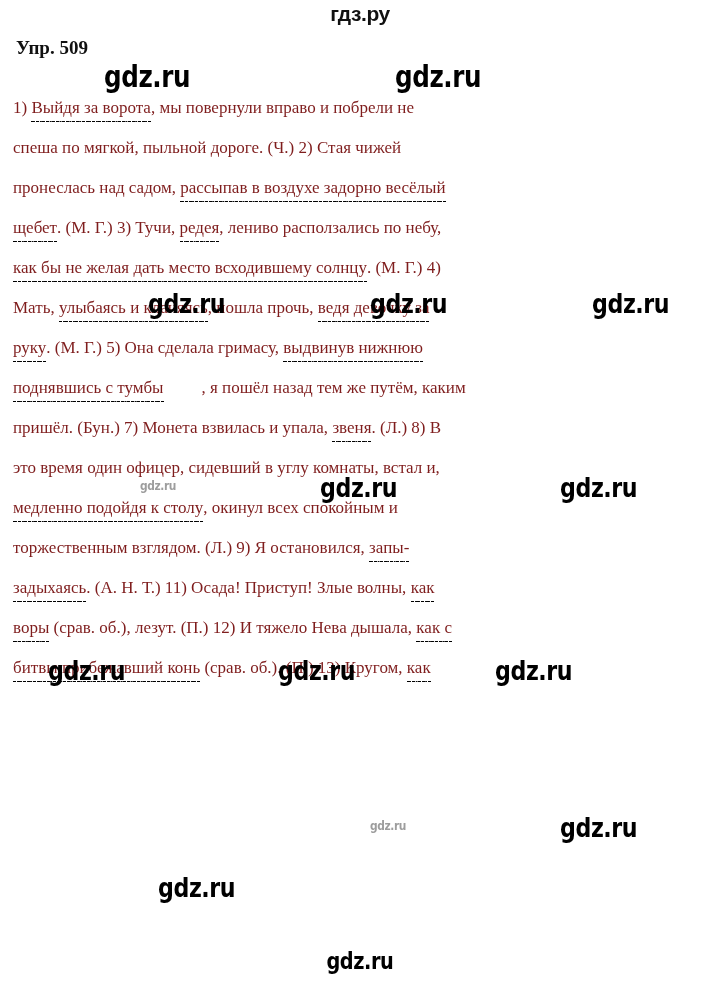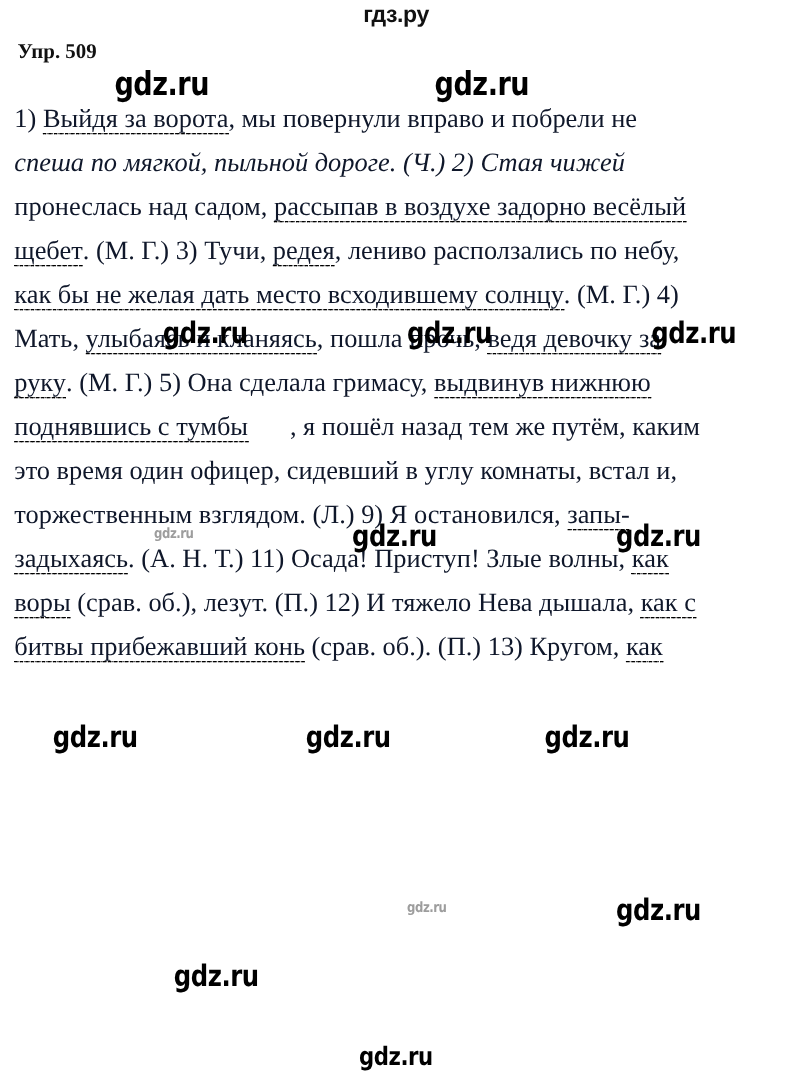--- a/index.html
+++ b/index.html
@@ -50,23 +50,23 @@
     position: absolute;
     top: 88px;
     left: 13px;
     width: 695px;
     z-index: 4;
   }
   .text-line {
     height: 40px;
     line-height: 40px;
     white-space: nowrap;
-    font-size: 24px;
+    font-size: 17px;
     letter-spacing: 0.1px;
-    color: #0f172a;
+    color: #7f1d1d;
     position: relative;
   }
 
   
   .u-dashdot {
     position: relative;
     display: inline-block;
     white-space: pre;
   }
   .u-dashdot::after {
@@ -124,28 +124,30 @@
 </style>
 </head>
 <body>
 
 <div id="site-header">гдз.ру</div>
 
 <div id="exercise-title">Упр. 509</div>
 
 <div id="exercise-body">
     <div class="text-line" id="line-1" style="letter-spacing: 0px;"><span style="white-space: pre;">1) </span><span class="u-dashdot">Выйдя за ворота</span><span style="white-space: pre;">, мы повернули вправо и побрели не</span></div>
-    <div class="text-line" id="line-2" style="letter-spacing: 0px; font-style: italic;"><span style="white-space: pre;">спеша по мягкой, пыльной дороге. (Ч.) 2) Стая чижей</span></div>
+    <div class="text-line" id="line-2" style="letter-spacing: 0px;"><span style="white-space: pre;">спеша по мягкой, пыльной дороге. (Ч.) 2) Стая чижей</span></div>
     <div class="text-line" id="line-3" style="letter-spacing: 0px;"><span style="white-space: pre;">пронеслась над садом, </span><span class="u-dashdot">рассыпав в воздухе задорно весёлый</span></div>
     <div class="text-line" id="line-4" style="letter-spacing: 0px;"><span class="u-dashdot">щебет</span><span style="white-space: pre;">. (М. Г.) 3) Тучи, </span><span class="u-dashdot">редея</span><span style="white-space: pre;">, лениво расползались по небу,</span></div>
     <div class="text-line" id="line-5" style="letter-spacing: 0px;"><span class="u-dashdot">как бы не желая дать место всходившему солнцу</span><span style="white-space: pre;">. (М. Г.) 4)</span></div>
     <div class="text-line" id="line-6" style="letter-spacing: 0px;"><span style="white-space: pre;">Мать, </span><span class="u-dashdot">улыбаясь и кланяясь</span><span style="white-space: pre;">, пошла прочь, </span><span class="u-dashdot">ведя девочку за</span></div>
     <div class="text-line" id="line-7" style="letter-spacing: 0px;"><span class="u-dashdot">руку</span><span style="white-space: pre;">. (М. Г.) 5) Она сделала гримасу, </span><span class="u-dashdot">выдвинув нижнюю</span></div>
     <div class="text-line" id="line-9" style="letter-spacing: 0px;"><span class="u-dashdot">поднявшись с тумбы</span><span style="white-space: pre; margin-left: 38px;">, я пошёл назад тем же путём, каким</span></div>
+    <div class="text-line" id="line-10" style="letter-spacing: 0px;"><span style="white-space: pre;">пришёл. (Бун.) 7) Монета взвилась и упала, </span><span class="u-dashdot">звеня</span><span style="white-space: pre;">. (Л.) 8) В</span></div>
     <div class="text-line" id="line-11" style="letter-spacing: 0px;"><span style="white-space: pre;">это время один офицер, сидевший в углу комнаты, встал и,</span></div>
+    <div class="text-line" id="line-12" style="letter-spacing: 0px;"><span class="u-dashdot">медленно подойдя к столу</span><span style="white-space: pre;">, окинул всех спокойным и</span></div>
     <div class="text-line" id="line-13" style="letter-spacing: 0px;"><span style="white-space: pre;">торжественным взглядом. (Л.) 9) Я остановился, </span><span class="u-dashdot">запы-</span></div>
     <div class="text-line" id="line-17" style="letter-spacing: 0px;"><span class="u-dashdot">задыхаясь</span><span style="white-space: pre;">. (А. Н. Т.) 11) Осада! Приступ! Злые волны, </span><span class="u-dashdot">как</span></div>
     <div class="text-line" id="line-18" style="letter-spacing: 0px;"><span class="u-dashdot">воры</span><span style="white-space: pre;"> (срав. об.), лезут. (П.) 12) И тяжело Нева дышала, </span><span class="u-dashdot">как с</span></div>
     <div class="text-line" id="line-19" style="letter-spacing: 0px;"><span class="u-dashdot">битвы прибежавший конь</span><span style="white-space: pre; margin-top: 48px;"> (срав. об.). (П.) 13) Кругом, </span><span class="u-dashdot">как</span></div>
   </div>
 
 <div id="watermark-layer">
     <div class="wm big" style="left: 104px; top: 59px;">gdz.ru</div>
     <div class="wm big" style="left: 395px; top: 59px;">gdz.ru</div>
     <div class="wm mid" style="left: 148px; top: 288px;">gdz.ru</div>

